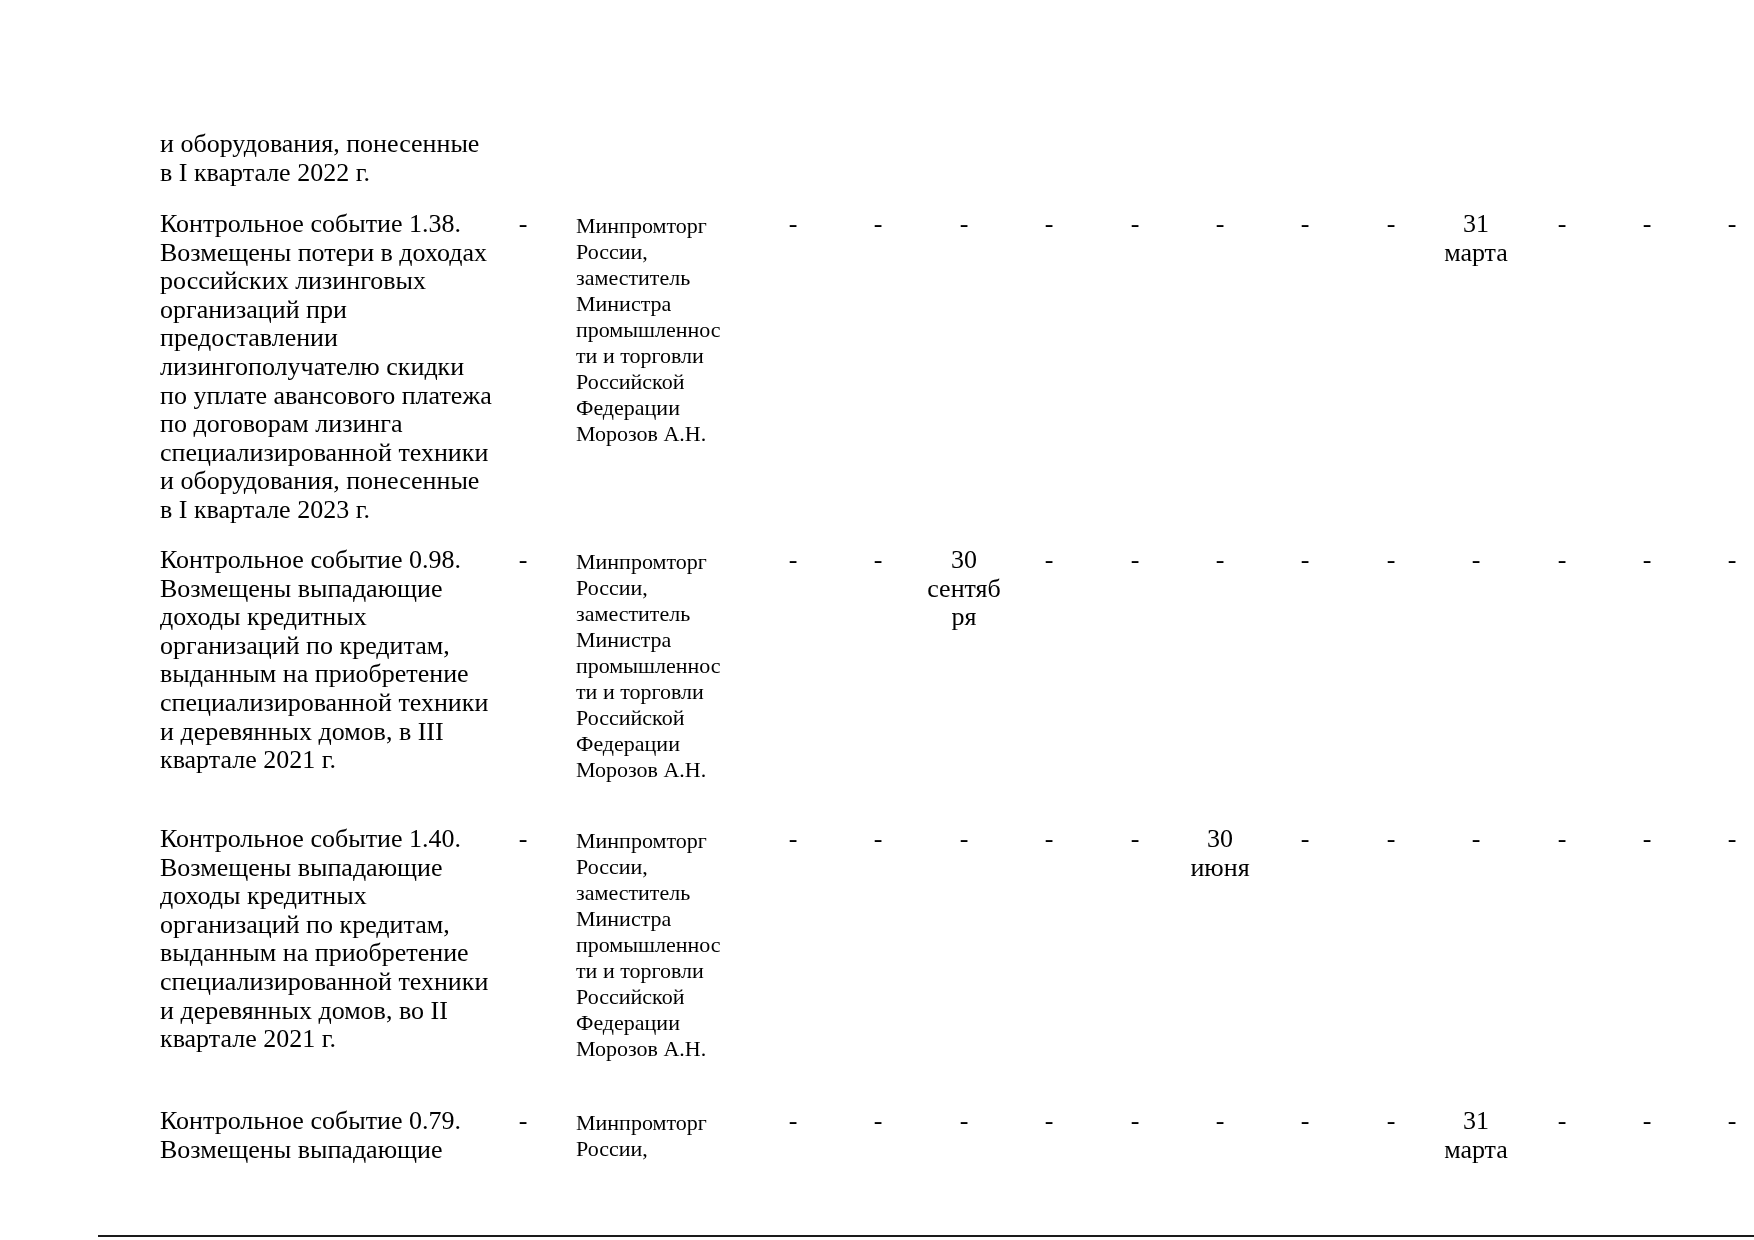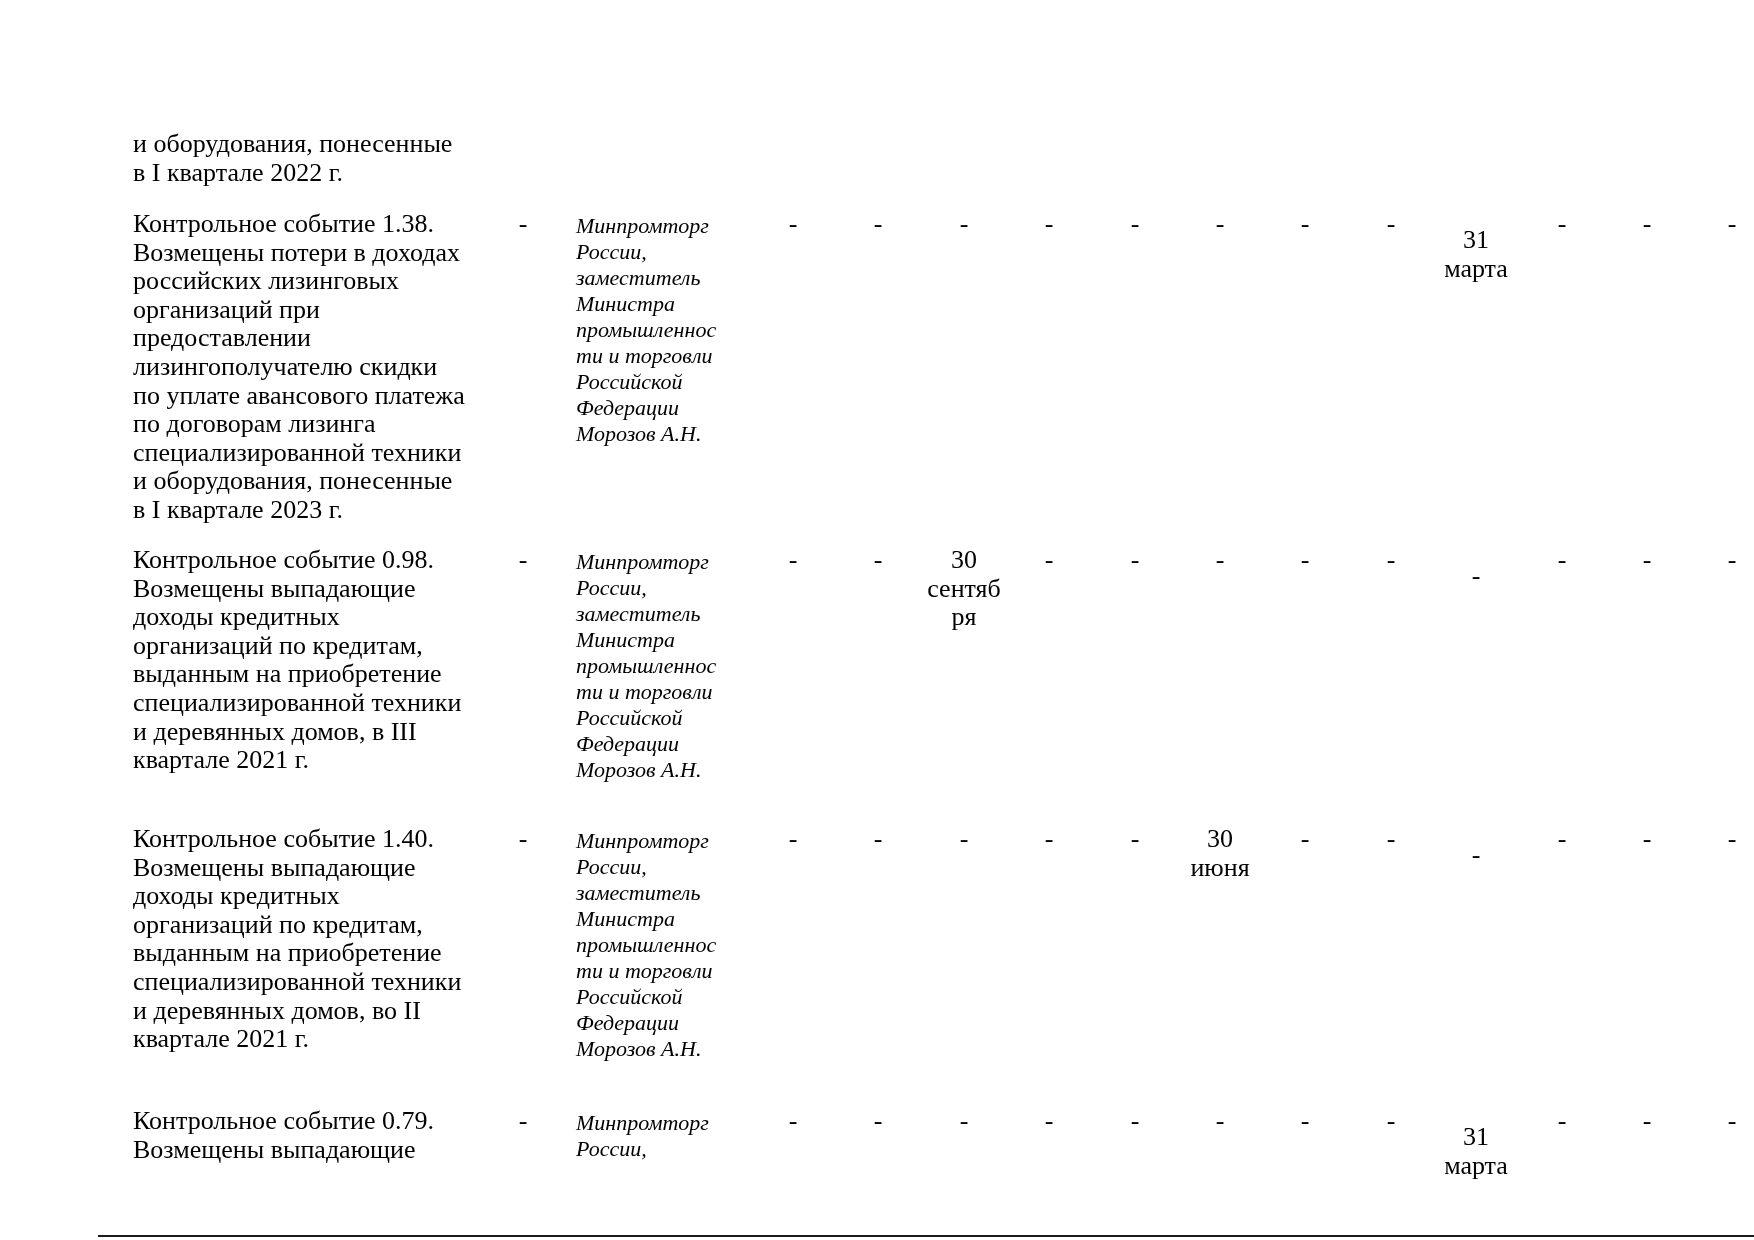--- a/index.html
+++ b/index.html
@@ -22,57 +22,56 @@
     width: 1754px;
   }
   .cell {
     position: absolute;
     top: 0;
     white-space: pre;          
     color: #000000;
   }
   
   .cell.event {
-    left: 133px;
+    left: 160px;
     width: 345px;
     font-size: 26px;
     line-height: 28.6px;
     text-align: left;
   }
   .cell.mark {                 
     left: 478px;
     width: 90px;
     font-size: 26px;
     line-height: 28.6px;
     text-align: center;
   }
   .cell.resp {                 
     left: 576px;
     width: 180px;
     top: 2.5px;
     font-size: 22px;
     line-height: 26px;
     text-align: left;
-    font-style: italic;
   }
   .cell.q {
     width: 90px;
     font-size: 26px;
     line-height: 28.6px;
     text-align: center;
   }
   .q1  { left: 748px; }
   .q2  { left: 833px; }
   .q3  { left: 919px; }
   .q4  { left: 1004px; }
   .q5  { left: 1090px; }
   .q6  { left: 1175px; }
   .q7  { left: 1260px; }
   .q8  { left: 1346px; }
-  .q9  { left: 1431px; margin-top: 16px; }
+  .q9  { left: 1431px; }
   .q10 { left: 1517px; }
   .q11 { left: 1602px; }
   .q12 { left: 1687px; }
 
   #row-carryover { top: 130px; }
   #row-138 { top: 210px; }
   #row-139 { top: 546px; }
   #row-140 { top: 825px; }
   #row-141 { top: 1107px; }
 

